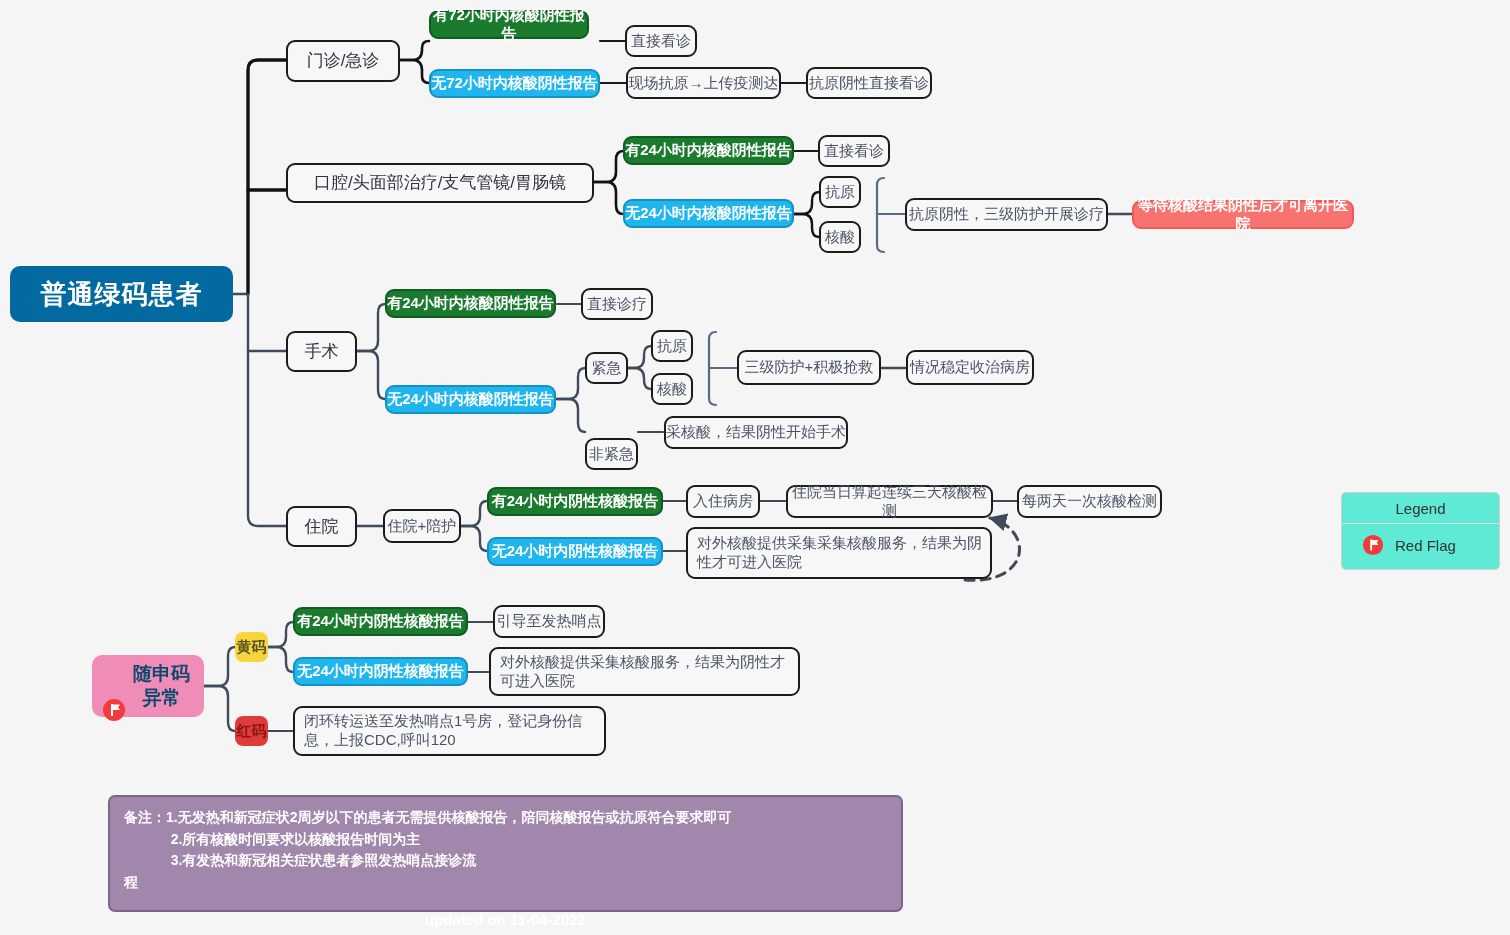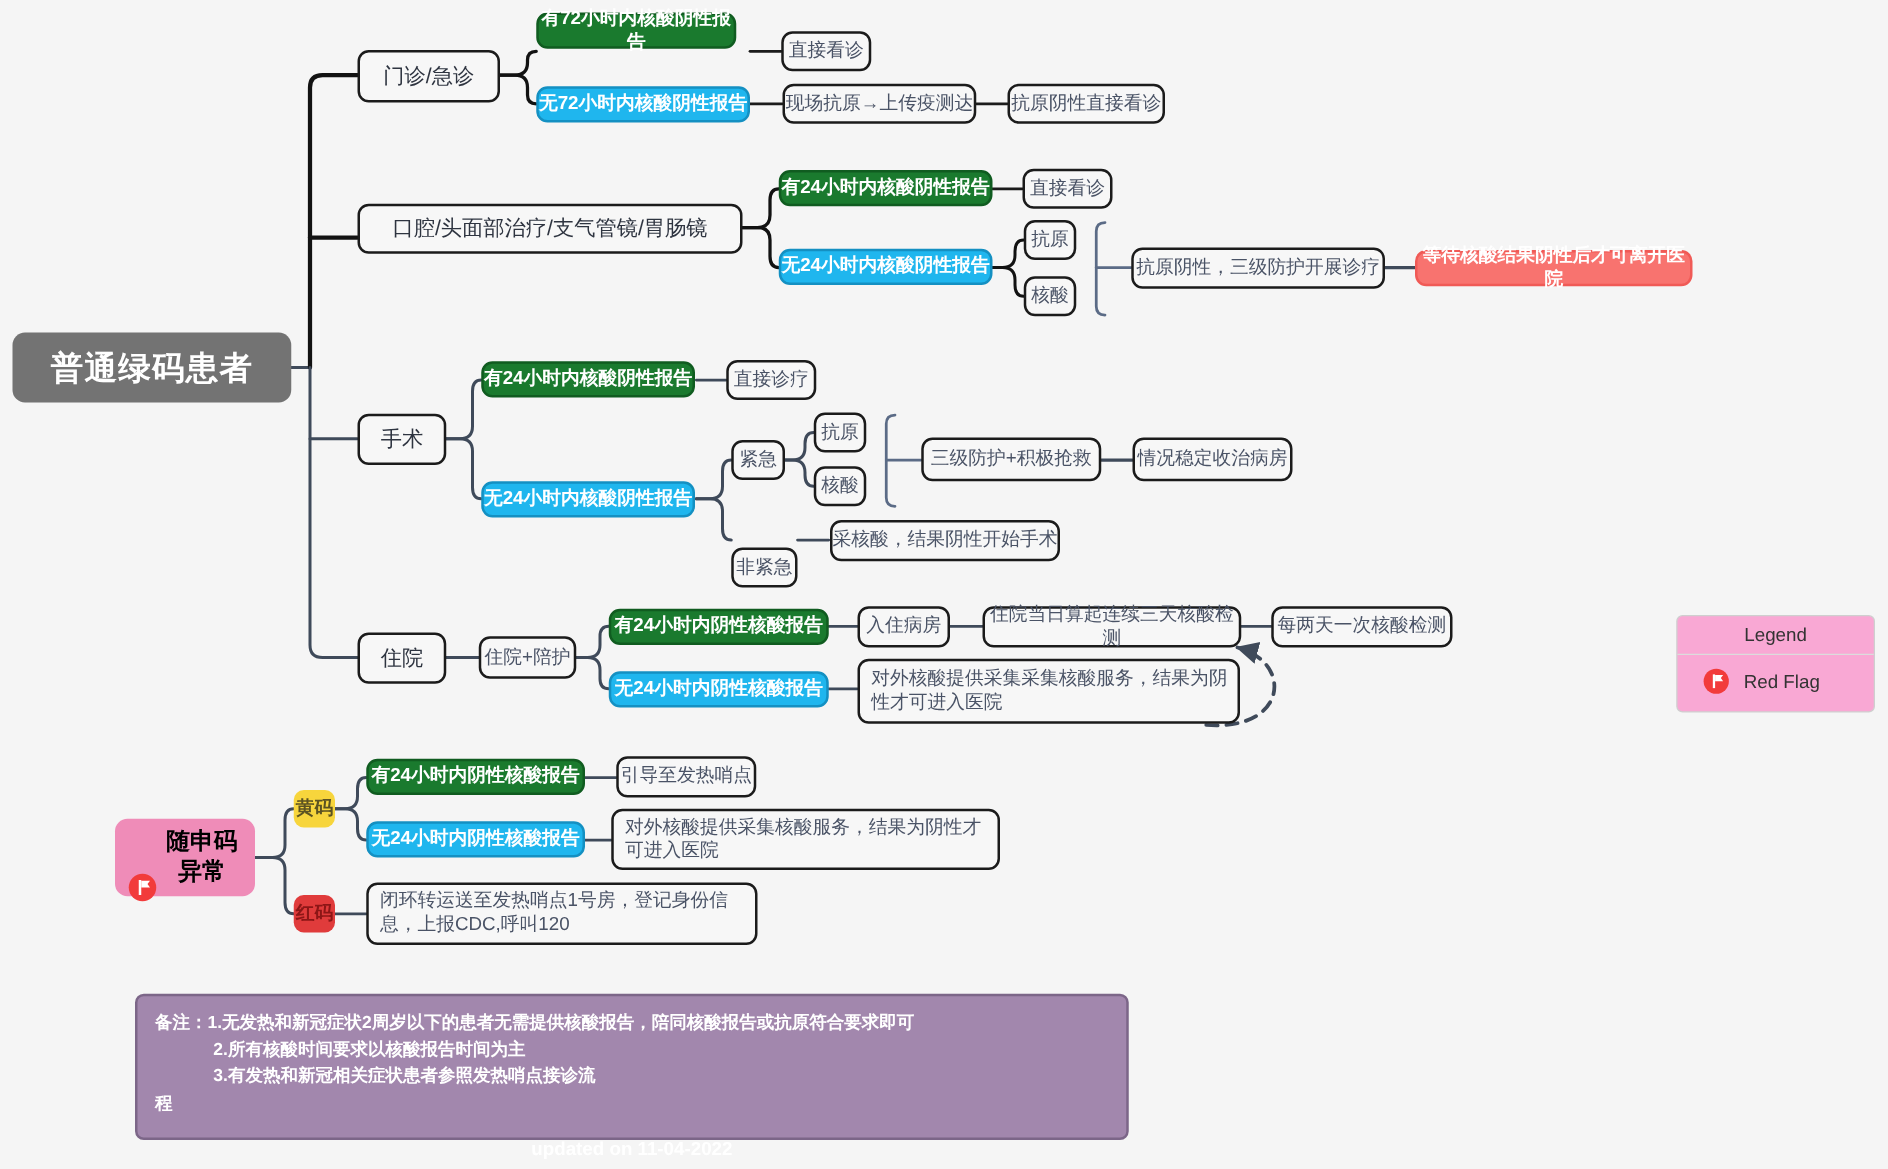--- a/index.html
+++ b/index.html
@@ -57,42 +57,42 @@
   
   .n-blue {
     background: #1fb6ee;
     border: 2px solid #1490c2;
     color: #ffffff;
     font-size: 15px;
     font-weight: bold;
   }
   
   .n-root {
-    background: #737373;
+    background: #0369a1;
     border: none;
     border-radius: 10px;
     color: #ffffff;
     font-size: 26px;
     font-weight: bold;
     letter-spacing: 1px;
   }
   
   .n-red {
     background: #f8736f;
     border: 2px solid #f05a56;
     color: #ffffff;
     font-size: 15px;
     font-weight: bold;
   }
   
   .n-pink {
     background: #ef8cb8;
     border: none;
     border-radius: 10px;
-    color: #000000;
+    color: #0c4a6e;
     font-size: 19px;
     font-weight: bold;
     justify-content: flex-end;
     padding-right: 14px;
   }
   
   .n-yellow {
     background: #f7d53c;
     border: none;
     border-radius: 8px;
@@ -131,21 +131,21 @@
   #footer-note .ftline { white-space: pre; }
   #footer-note .ftdate {
     text-align: center;
     margin-top: 14px;
     font-size: 15px;
   }
   
   #legend {
     position: absolute;
     box-sizing: border-box;
-    background: #f9a8d4;
+    background: #5eead4;
     border: 1px solid #cfcfcf;
     border-radius: 5px;
   }
   #legend .leg-title {
     text-align: center;
     font-size: 15px;
     color: #333;
     padding: 7px 0 6px 0;
     border-bottom: 1px solid #dcdcdc;
   }

